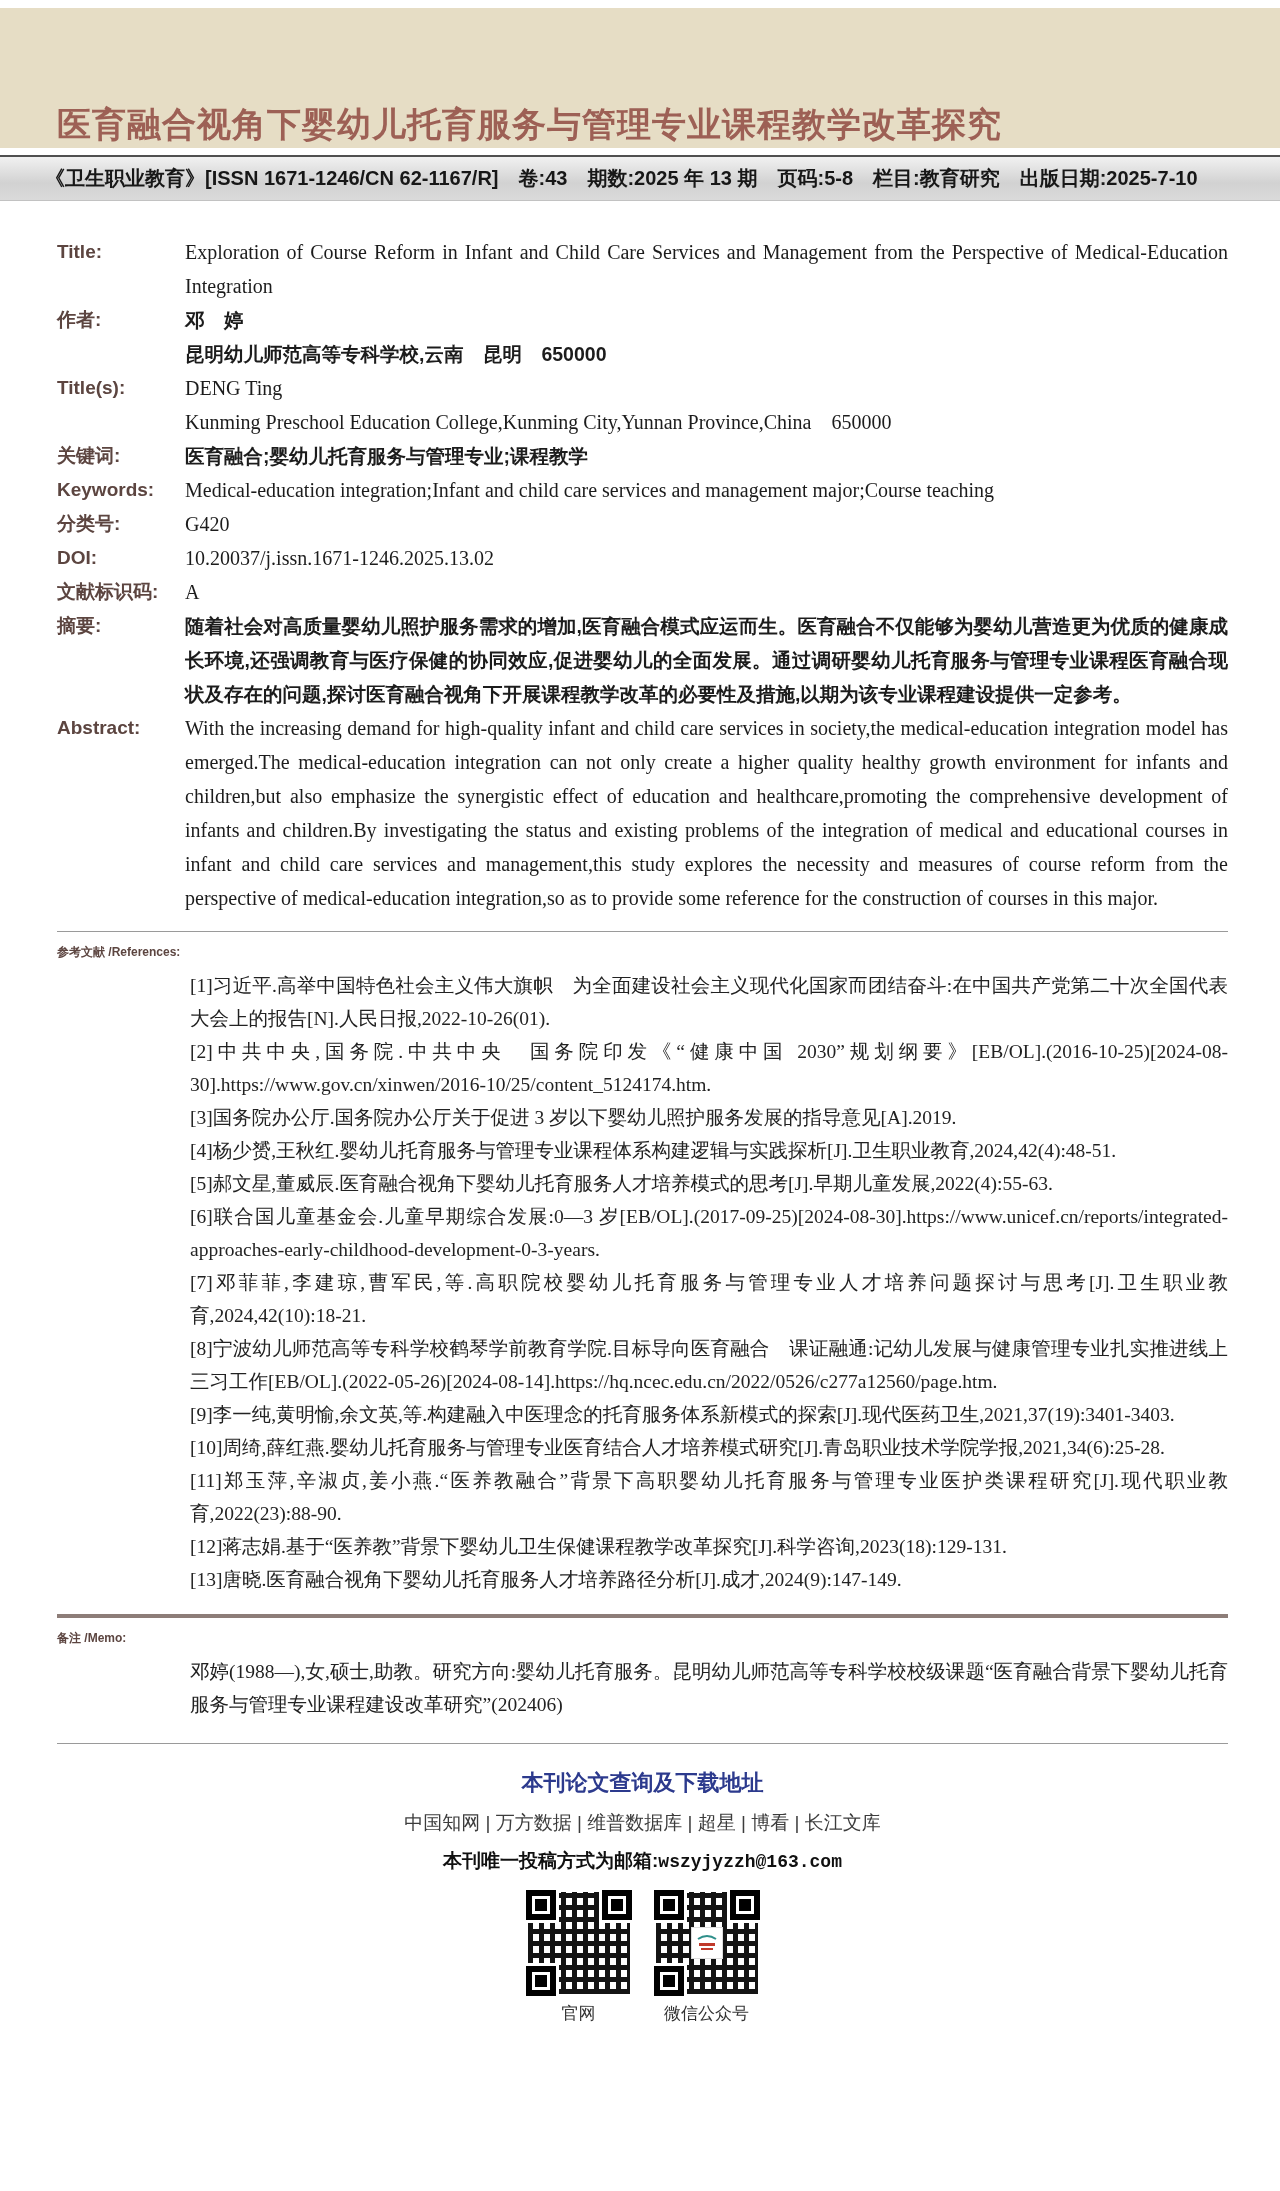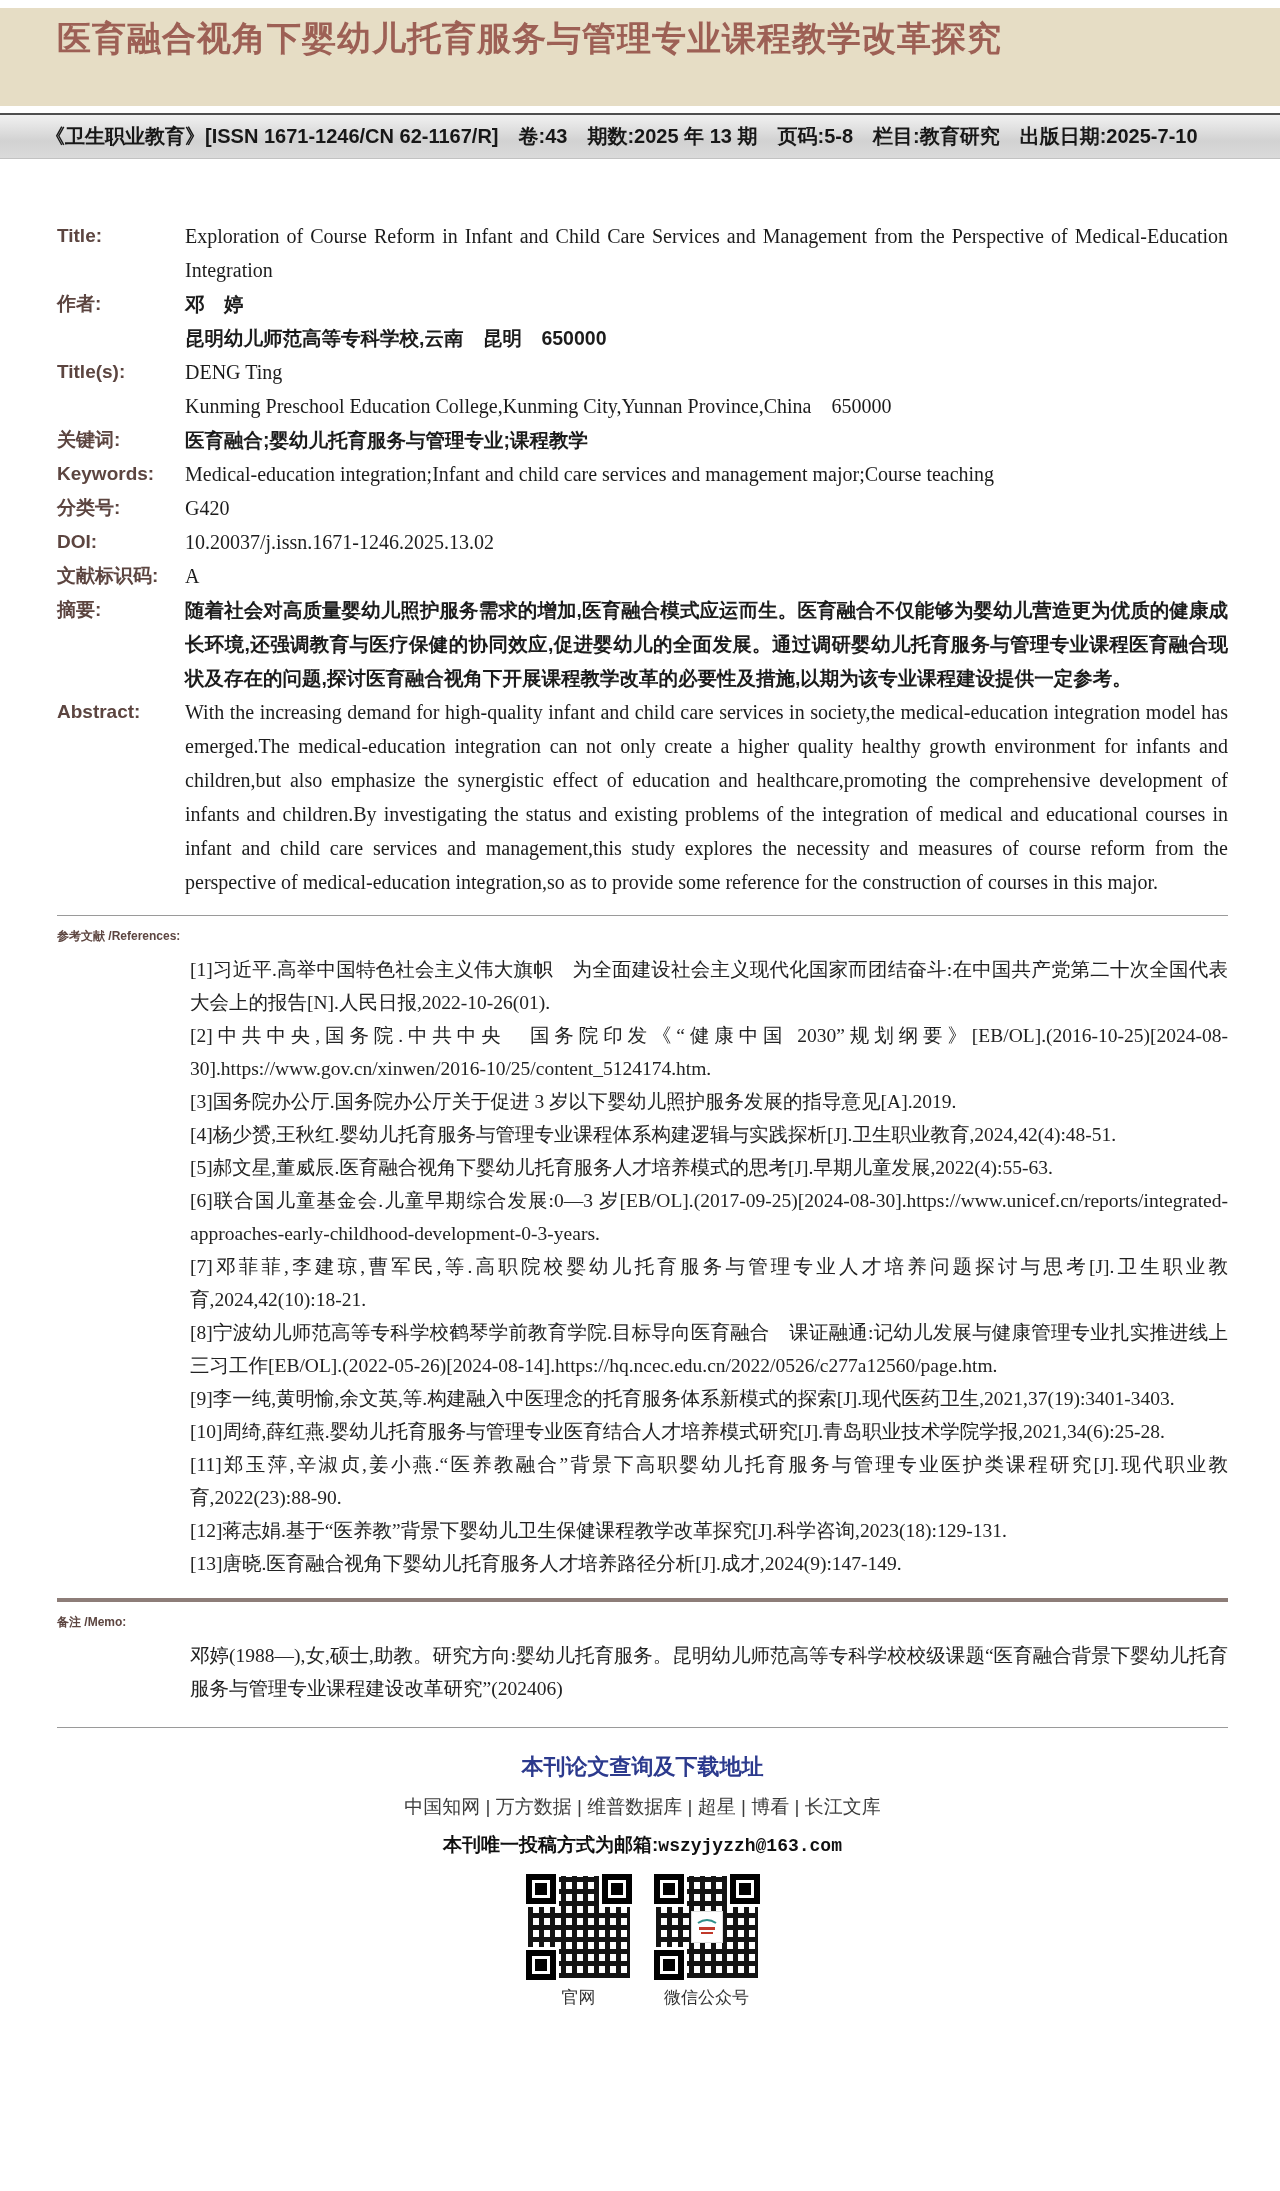--- a/index.html
+++ b/index.html
@@ -1,30 +1,30 @@
 <!DOCTYPE html>
 <html><head>
 <meta charset="utf-8">
 <style>
   html,body{margin:0;padding:0;background:#fff;}
   .page{
     width:1280px;height:2191px;overflow:hidden;position:relative;
     background:#fff;font-family:"Liberation Sans",sans-serif;color:#1c1c1c;
   }
   
-  .banner{margin-top:8px;height:98px;background:#e6ddc5;display:flex;align-items:flex-start;
-    padding:8px 57px;box-sizing:border-box;}
+  .banner{margin-top:8px;height:140px;background:#e6ddc5;display:flex;align-items:flex-end;
+    padding:0 57px;box-sizing:border-box;}
   .banner-title{font-size:34px;font-weight:bold;color:#9d6055;letter-spacing:1px;margin:0;}
   
   .bar-rule{height:2px;background:#4f4f4f;margin-top:7px;}
   .journal-bar{height:44px;background:linear-gradient(180deg,#f1f1f1 0%,#d2d2d2 60%,#dadada 100%);
     border-bottom:1px solid #c2c2c2;display:flex;align-items:center;padding:0 45px;box-sizing:border-box;}
   .journal-bar-text{font-size:20px;font-weight:bold;color:#171717;}
   
-  .content{padding:26px 52px 0 57px;box-sizing:border-box;margin-top:34px;}
+  .content{padding:34px 52px 0 57px;box-sizing:border-box;}
   .meta-row{display:flex;}
   .meta-label{flex:0 0 128px;font-size:19px;line-height:34px;font-weight:bold;color:#5c4540;}
   .meta-value{flex:1;font-size:19.5px;line-height:34px;color:#1c1c1c;}
   .serif{font-family:"Liberation Serif",serif;font-size:20px;}
   .cjk-strong{font-weight:bold;}
   .justify{text-align:justify;}
   
   .rule-thin{height:1px;background:#9a9a9a;margin-top:16px;}
   .rule-thick{height:4px;background:#8d7d78;margin-top:18px;}
   

